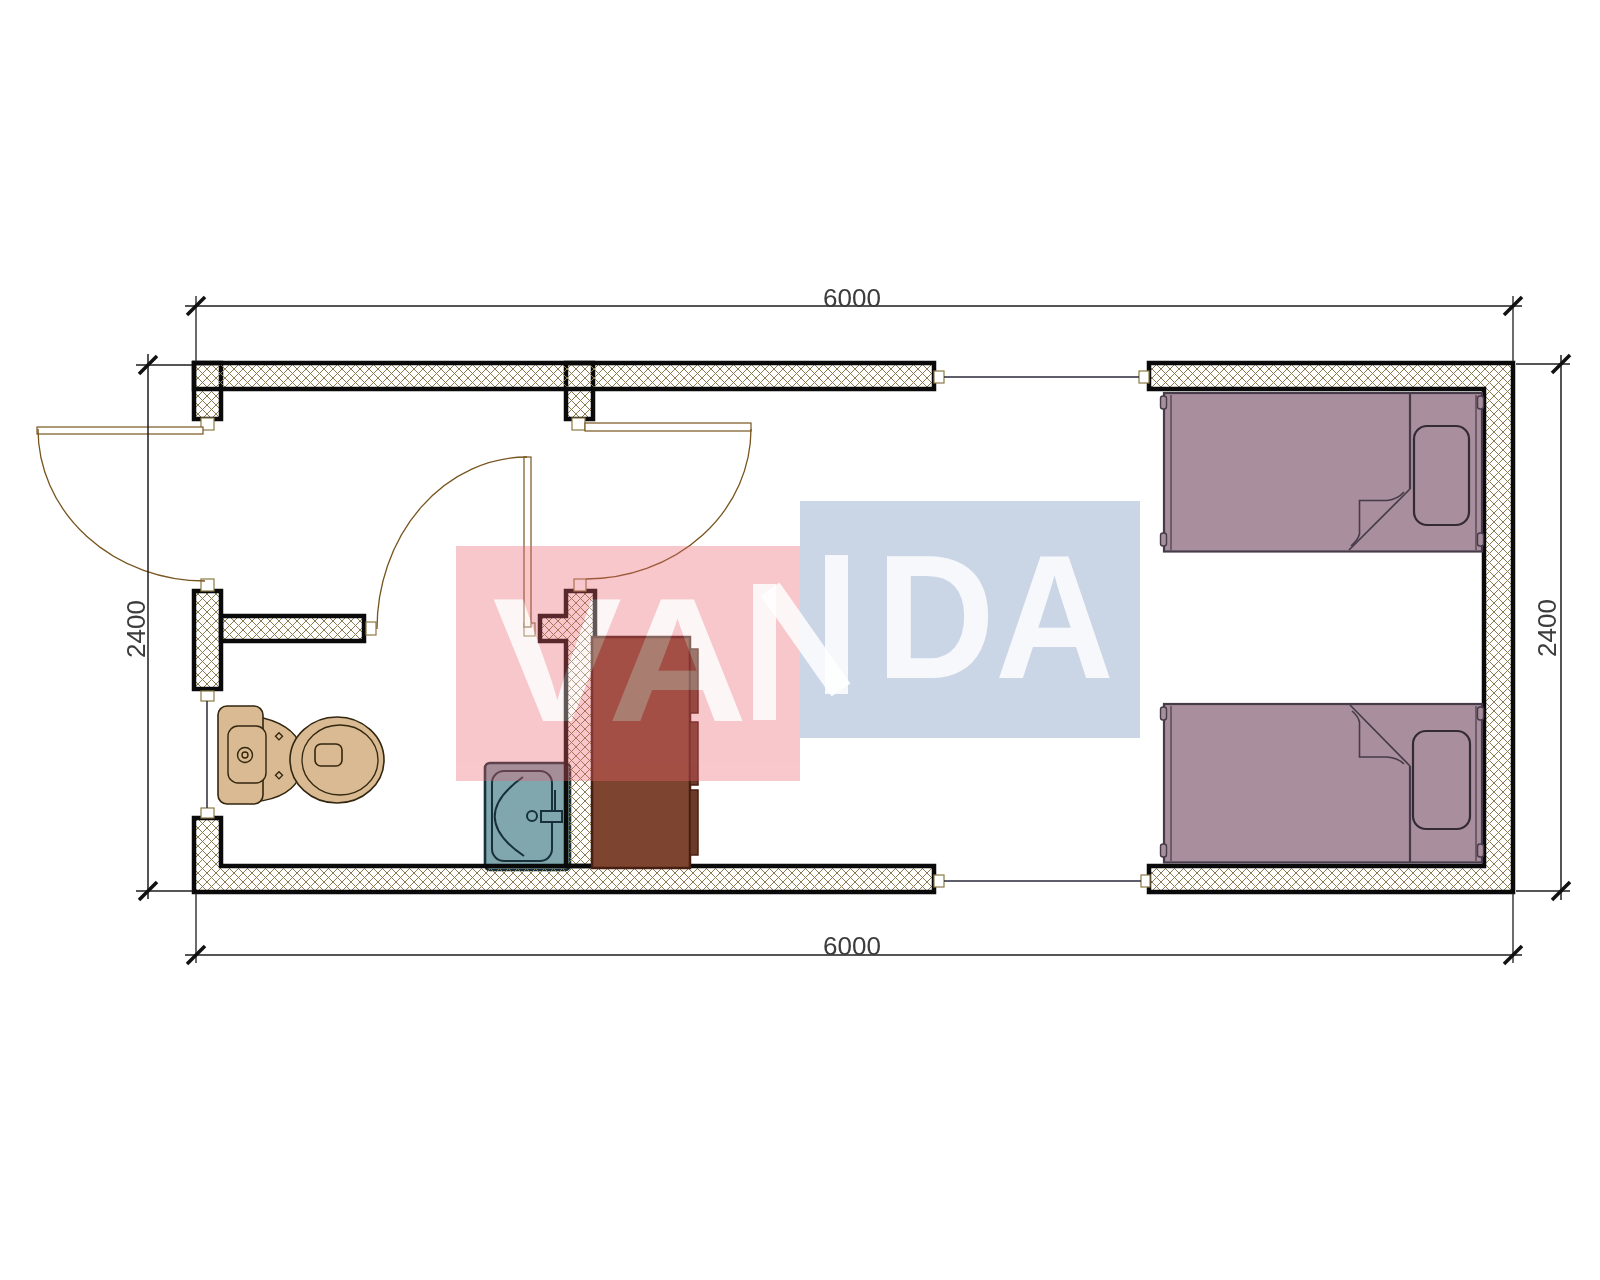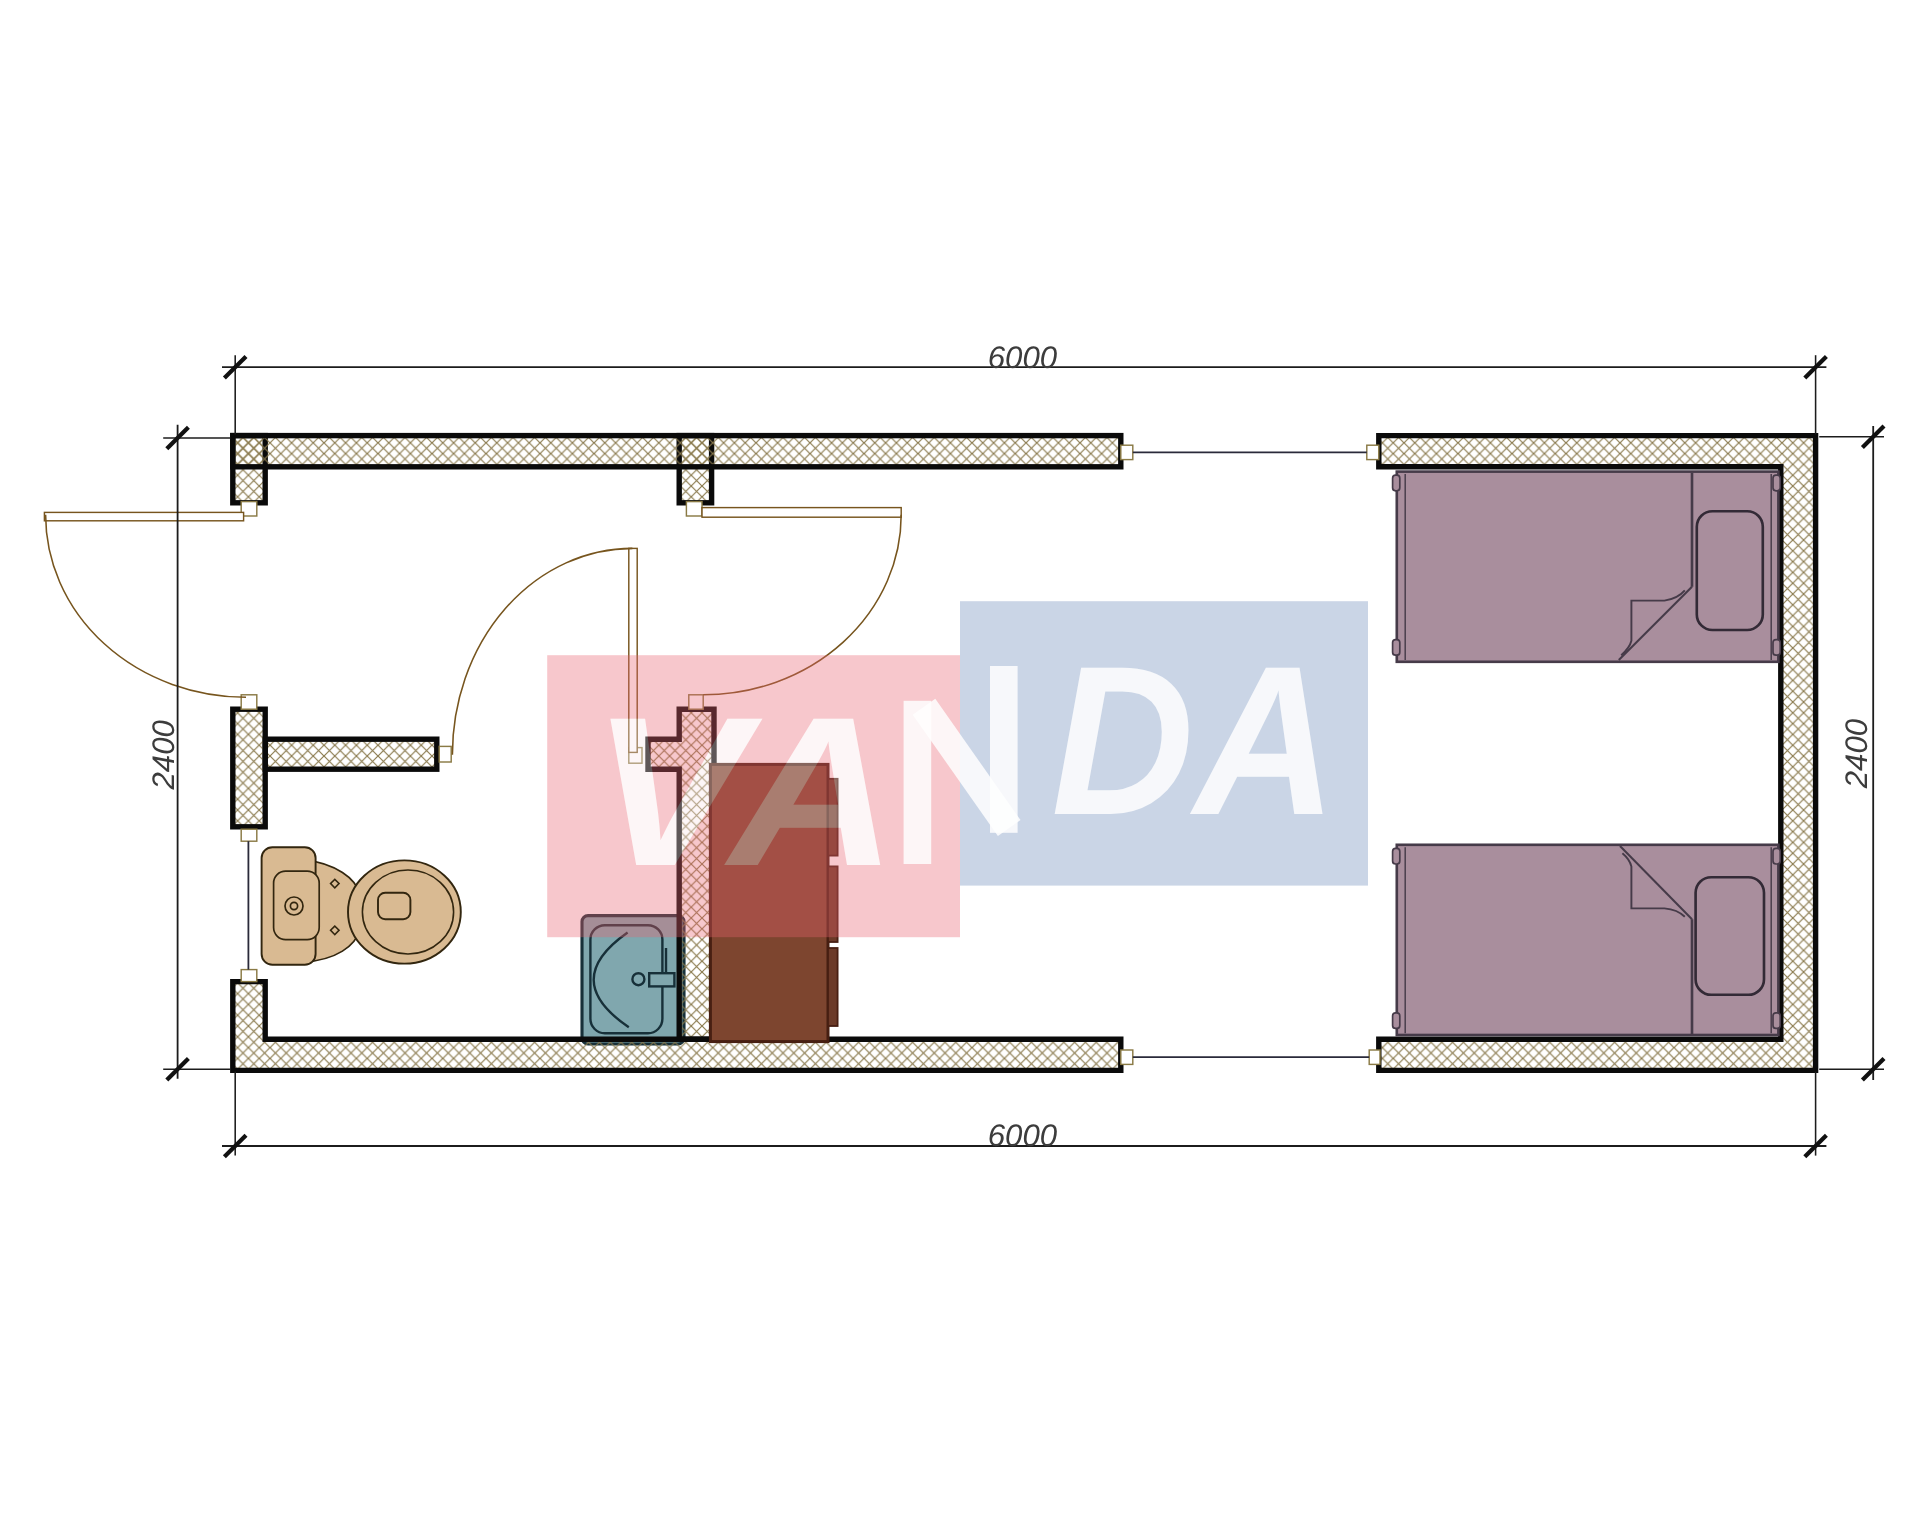--- a/index.html
+++ b/index.html
@@ -1,17 +1,17 @@
 <!DOCTYPE html>
 <html><head>
 <meta charset="utf-8">
 <style>
   html,body{margin:0;padding:0;background:#ffffff;}
   .page{position:relative;width:1600px;height:1280px;background:#fdba74;overflow:hidden;
-        font-family:"Liberation Sans", sans-serif;font-style:italic;}
+        font-family:"Liberation Sans", sans-serif;}
 </style>
 </head>
 <body>
 <div class="page">
 <svg width="1600" height="1280" viewBox="0 0 1600 1280">
   <defs>
     <pattern id="hatch" patternUnits="userSpaceOnUse" width="9" height="9">
       <path d="M0,0 L9,9 M9,0 L0,9" stroke="#8a7a4e" stroke-width="1" fill="none"></path>
     </pattern>
   </defs>

